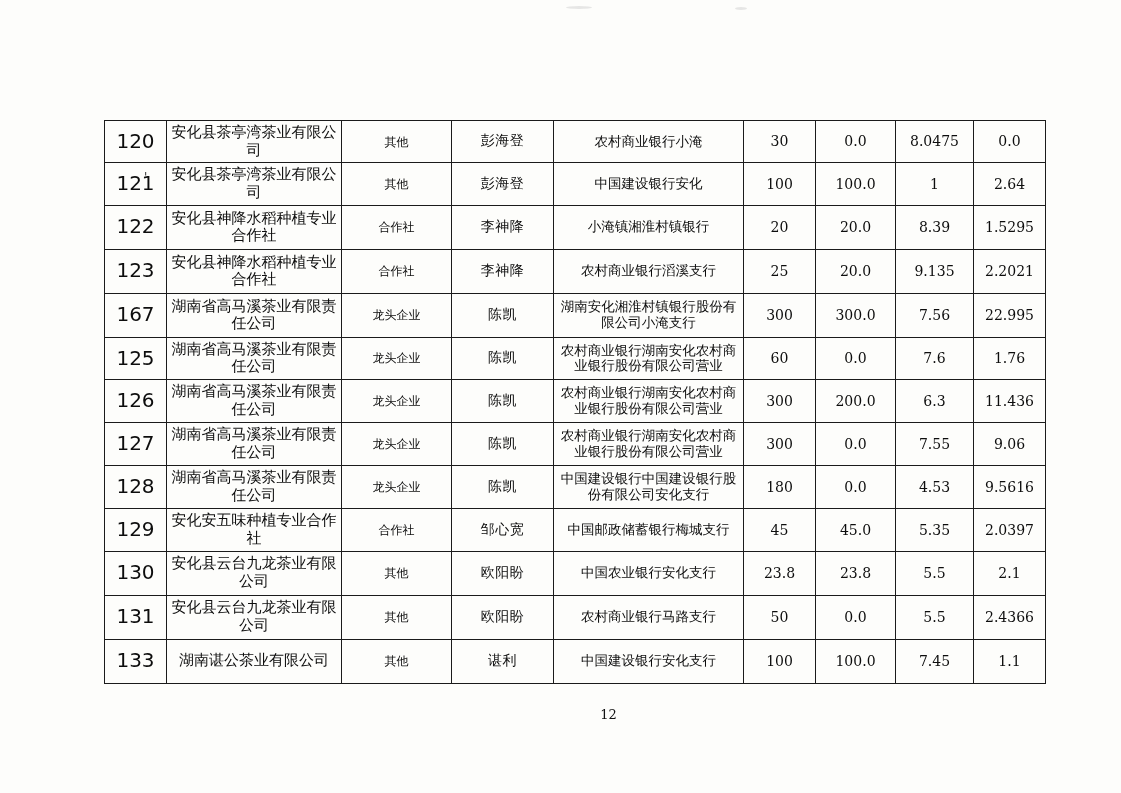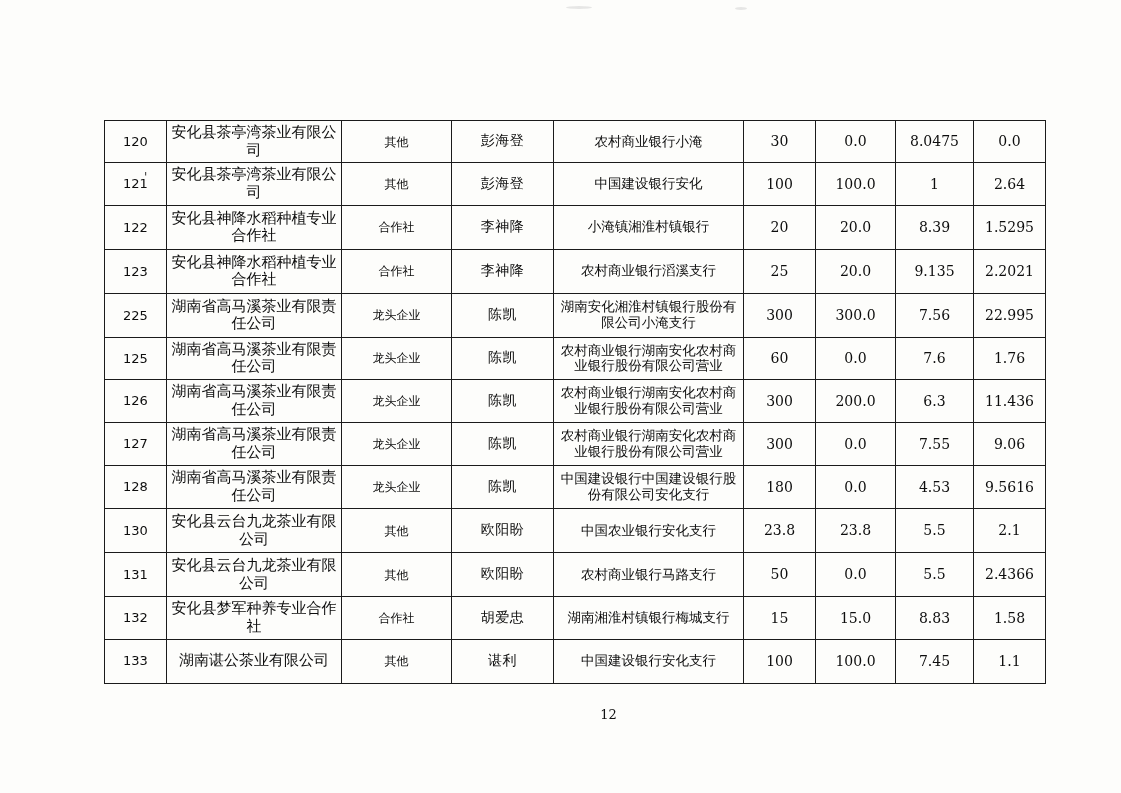--- a/index.html
+++ b/index.html
@@ -51,21 +51,21 @@
   col.c-idx   { width: 62px; }
   col.c-name  { width: 175px; }
   col.c-type  { width: 110px; }
   col.c-person{ width: 102px; }
   col.c-bank  { width: 190px; }
   col.c-amt   { width: 72px; }
   col.c-sub   { width: 80px; }
   col.c-rate  { width: 78px; }
   col.c-fin   { width: 72px; }
 
-  td.idx { font-size: 13px; }
+  td.idx { font-size: 20px; }
   td.name { font-size: 15px; }
   td.type { font-size: 12px; }
   td.person { font-size: 14px; letter-spacing: .5px; font-family: Liberation Serif, serif; }
   td.bank { font-size: 13.5px; }
   td.num { font-size: 14px; font-family: "DejaVu Serif", "Liberation Serif", serif; }
 
   .page-num {
     position: absolute;
     left: 0;
     top: 707px;
@@ -146,21 +146,21 @@
           <td class="name">安化县神降水稻种植专业合作社</td>
           <td class="type">合作社</td>
           <td class="person">李神降</td>
           <td class="bank">农村商业银行滔溪支行</td>
           <td class="num">25</td>
           <td class="num">20.0</td>
           <td class="num">9.135</td>
           <td class="num">2.2021</td>
         </tr>
         <tr style="height:44px">
-          <td class="idx">225</td>
+          <td class="idx">167</td>
           <td class="name">湖南省高马溪茶业有限责任公司</td>
           <td class="type">龙头企业</td>
           <td class="person">陈凯</td>
           <td class="bank">湖南安化湘淮村镇银行股份有限公司小淹支行</td>
           <td class="num">300</td>
           <td class="num">300.0</td>
           <td class="num">7.56</td>
           <td class="num">22.995</td>
         </tr>
         <tr style="height:39px">
@@ -199,20 +199,31 @@
         <tr style="height:43px">
           <td class="idx">128</td>
           <td class="name">湖南省高马溪茶业有限责任公司</td>
           <td class="type">龙头企业</td>
           <td class="person">陈凯</td>
           <td class="bank">中国建设银行中国建设银行股份有限公司安化支行</td>
           <td class="num">180</td>
           <td class="num">0.0</td>
           <td class="num">4.53</td>
           <td class="num">9.5616</td>
+        </tr>
+        <tr style="height:39px">
+          <td class="idx">129</td>
+          <td class="name">安化安五味种植专业合作社</td>
+          <td class="type">合作社</td>
+          <td class="person">邹心宽</td>
+          <td class="bank">中国邮政储蓄银行梅城支行</td>
+          <td class="num">45</td>
+          <td class="num">45.0</td>
+          <td class="num">5.35</td>
+          <td class="num">2.0397</td>
         </tr>
         <tr style="height:44px">
           <td class="idx">130</td>
           <td class="name">安化县云台九龙茶业有限公司</td>
           <td class="type">其他</td>
           <td class="person">欧阳盼</td>
           <td class="bank">中国农业银行安化支行</td>
           <td class="num">23.8</td>
           <td class="num">23.8</td>
           <td class="num">5.5</td>
@@ -222,31 +233,20 @@
           <td class="idx">131</td>
           <td class="name">安化县云台九龙茶业有限公司</td>
           <td class="type">其他</td>
           <td class="person">欧阳盼</td>
           <td class="bank">农村商业银行马路支行</td>
           <td class="num">50</td>
           <td class="num">0.0</td>
           <td class="num">5.5</td>
           <td class="num">2.4366</td>
         </tr>
-        <tr style="height:39px">
-          <td class="idx">132</td>
-          <td class="name">安化县梦军种养专业合作社</td>
-          <td class="type">合作社</td>
-          <td class="person">胡爱忠</td>
-          <td class="bank">湖南湘淮村镇银行梅城支行</td>
-          <td class="num">15</td>
-          <td class="num">15.0</td>
-          <td class="num">8.83</td>
-          <td class="num">1.58</td>
-        </tr>
         <tr style="height:44px">
           <td class="idx">133</td>
           <td class="name">湖南谌公茶业有限公司</td>
           <td class="type">其他</td>
           <td class="person">谌利</td>
           <td class="bank">中国建设银行安化支行</td>
           <td class="num">100</td>
           <td class="num">100.0</td>
           <td class="num">7.45</td>
           <td class="num">1.1</td>

